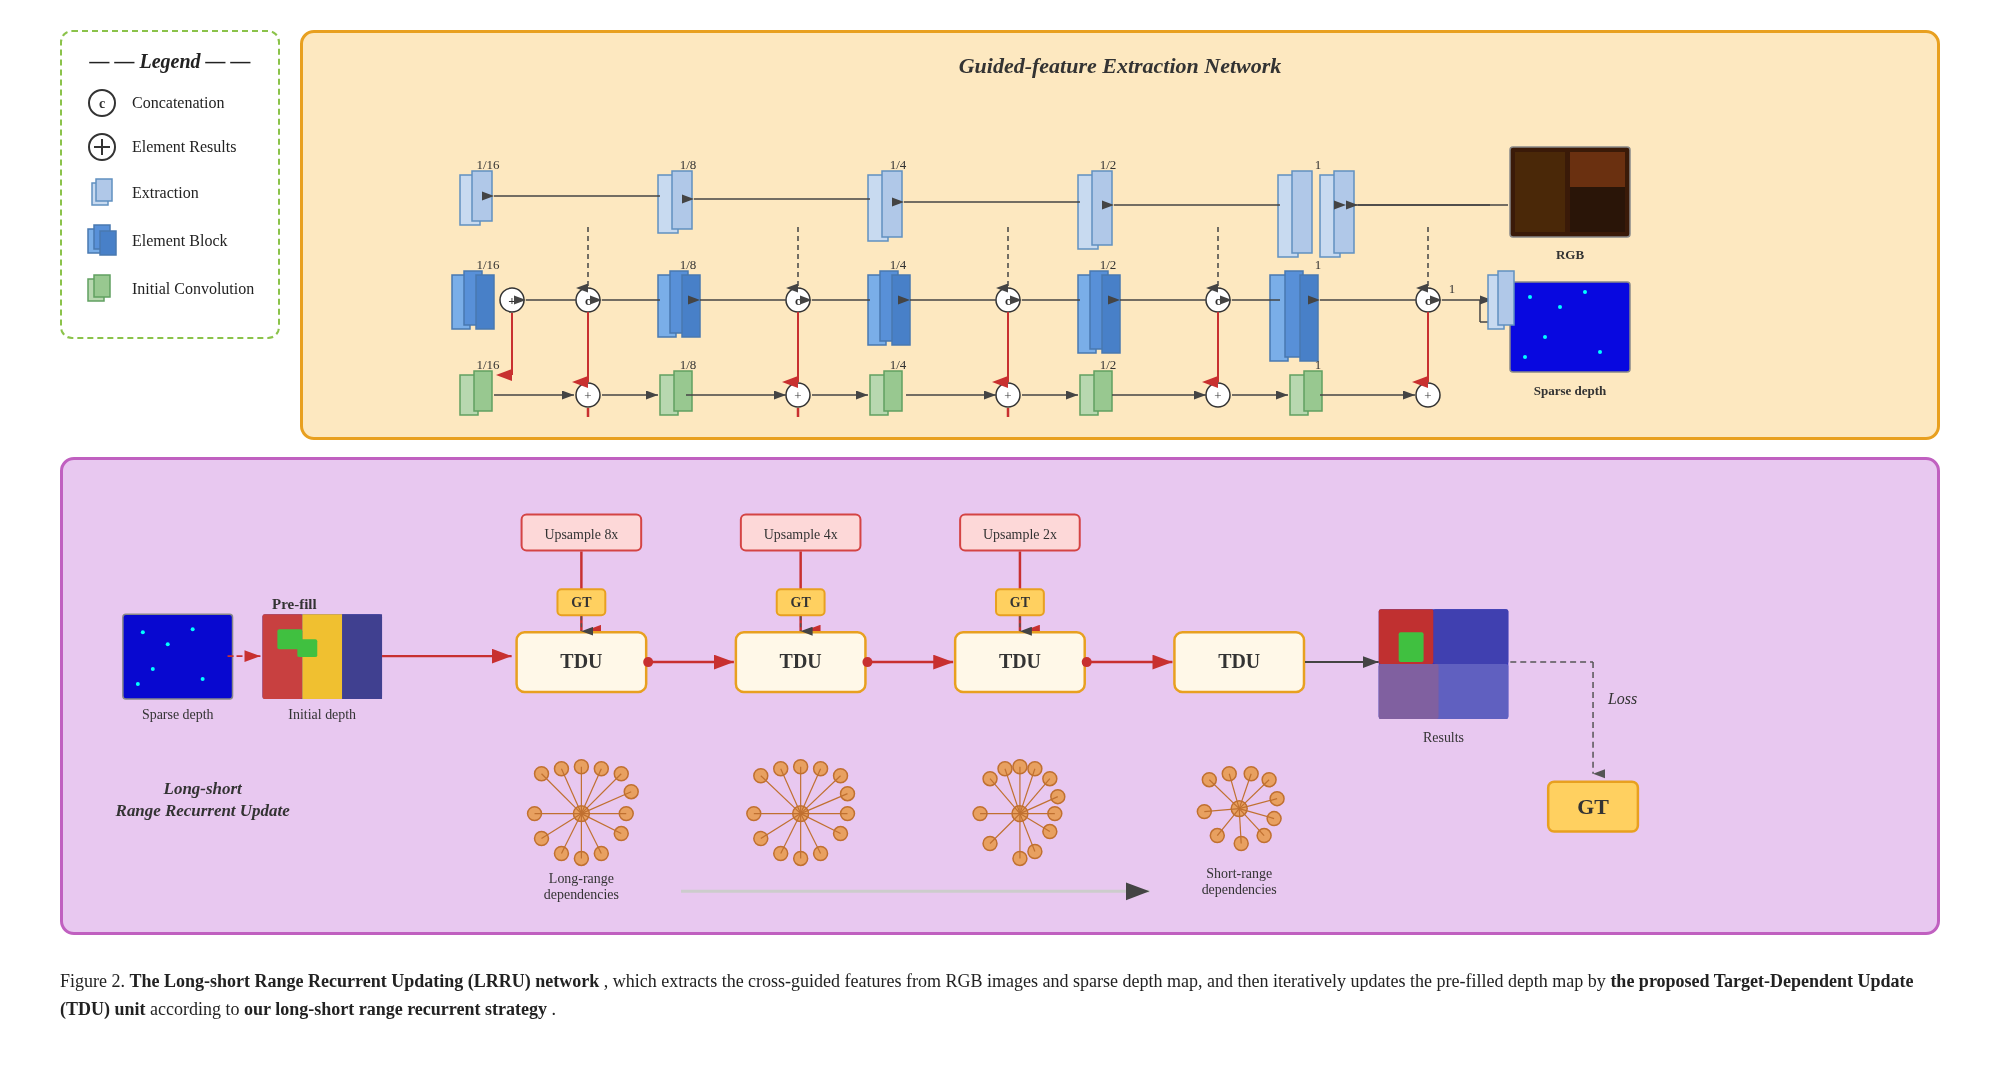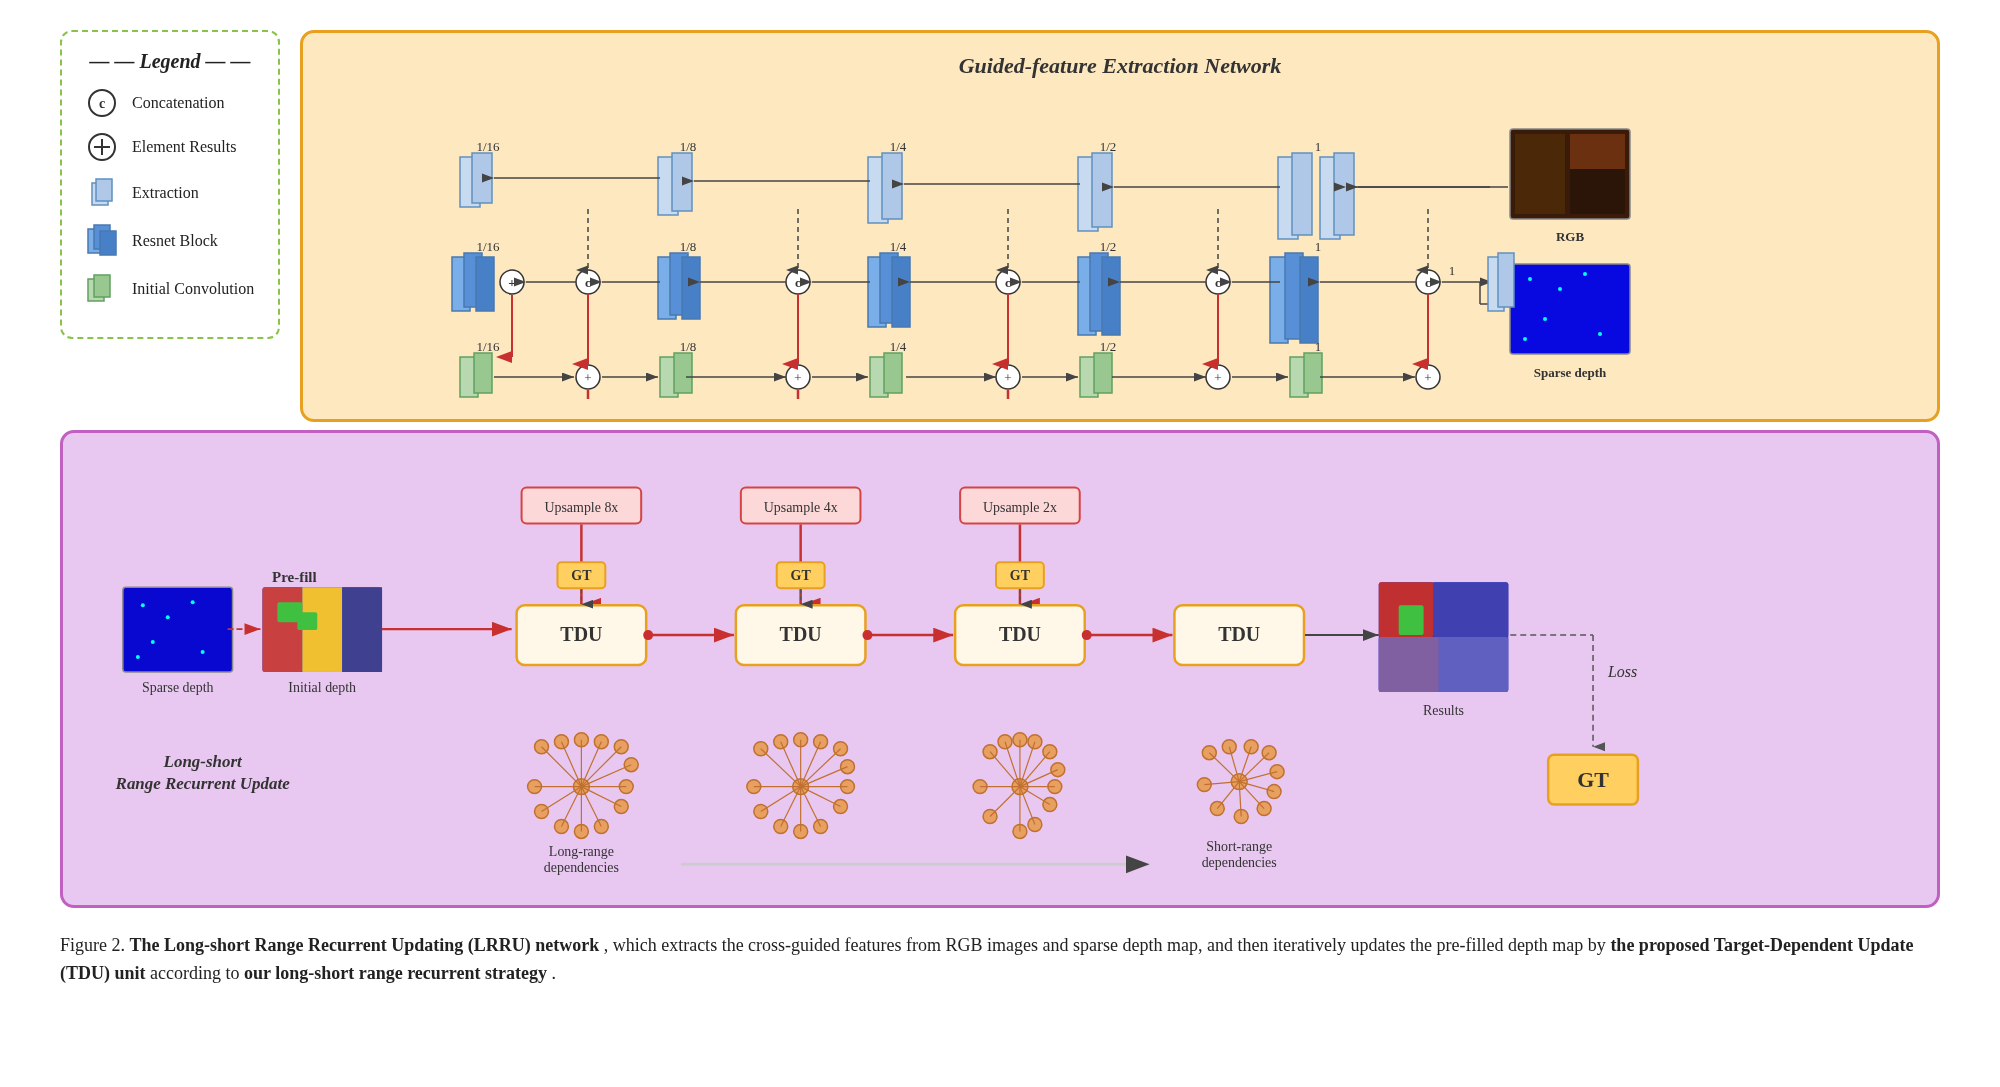--- a/index.html
+++ b/index.html
@@ -7,21 +7,21 @@
       background: #ffffff;
       font-family: 'Times New Roman', serif;
       width: 2000px;
       min-height: 1087px;
       padding: 30px 60px;
     }
 
     .main-container {
       display: flex;
       flex-direction: column;
-      gap: 8px;
+      gap: 17px;
     }
 
     
     .top-section {
       display: flex;
       gap: 20px;
       align-items: flex-start;
     }
 
     
@@ -68,20 +68,21 @@
       padding: 20px 24px 16px;
       position: relative;
       min-height: 380px;
     }
 
     .gfen-title {
       font-size: 22px;
       font-weight: bold;
       font-style: italic;
       color: #333;
+      margin-bottom: 18px;
       text-align: center;
     }
 
     
     .bottom-section {
       border: 3px solid #c060c0;
       border-radius: 14px;
       background: #e8c8f0;
       padding: 24px 30px;
       position: relative;
@@ -141,21 +142,21 @@
       </div>
 
       <div class="legend-item">
         <div class="legend-icon">
           <svg width="36" height="36" viewBox="0 0 36 36">
             <rect x="4" y="6" width="16" height="24" fill="#7aaee8" stroke="#4878b0" stroke-width="1.5"></rect>
             <rect x="10" y="2" width="16" height="24" fill="#5890d8" stroke="#4878b0" stroke-width="1.5"></rect>
             <rect x="16" y="8" width="16" height="24" fill="#4880c8" stroke="#4878b0" stroke-width="1.5"></rect>
           </svg>
         </div>
-        <span>Resnet Block</span>
+        <span>Element Block</span>
       </div>
 
       <div class="legend-item">
         <div class="legend-icon">
           <svg width="36" height="36" viewBox="0 0 36 36">
             <rect x="4" y="8" width="16" height="22" fill="#b8d8b0" stroke="#60a060" stroke-width="1.5"></rect>
             <rect x="10" y="4" width="16" height="22" fill="#98c890" stroke="#60a060" stroke-width="1.5"></rect>
           </svg>
         </div>
         <span>Initial Convolution</span>

